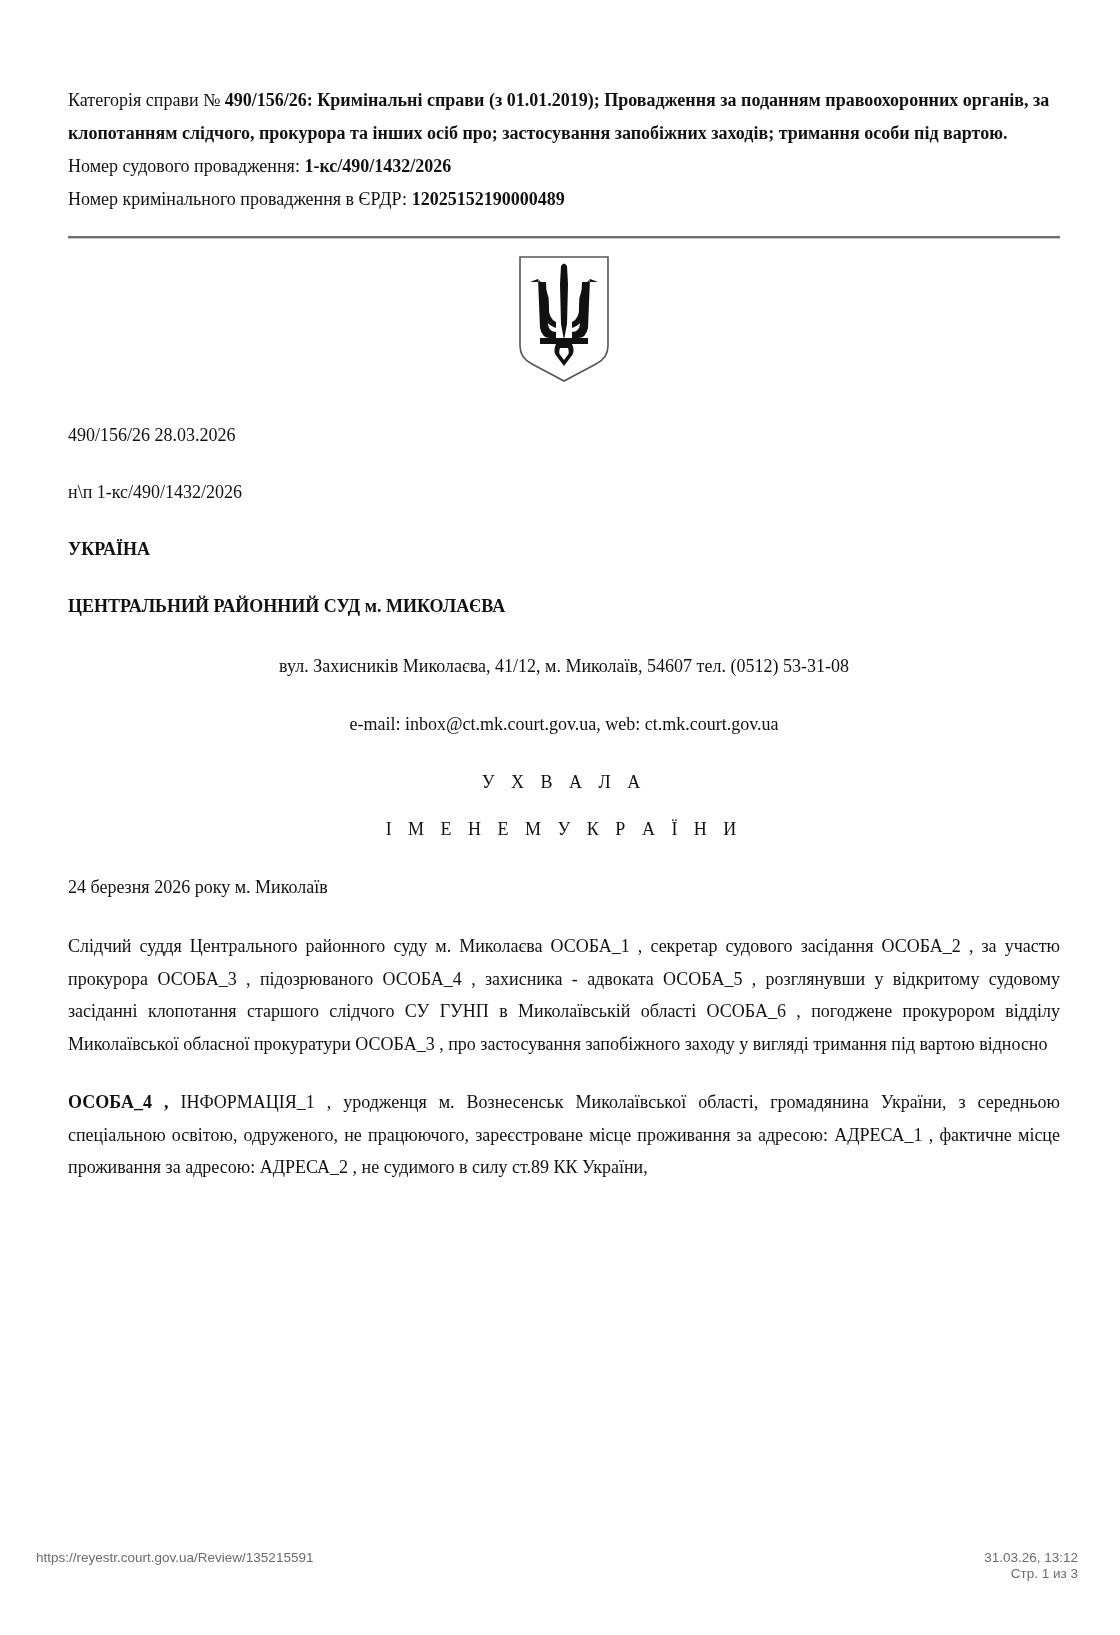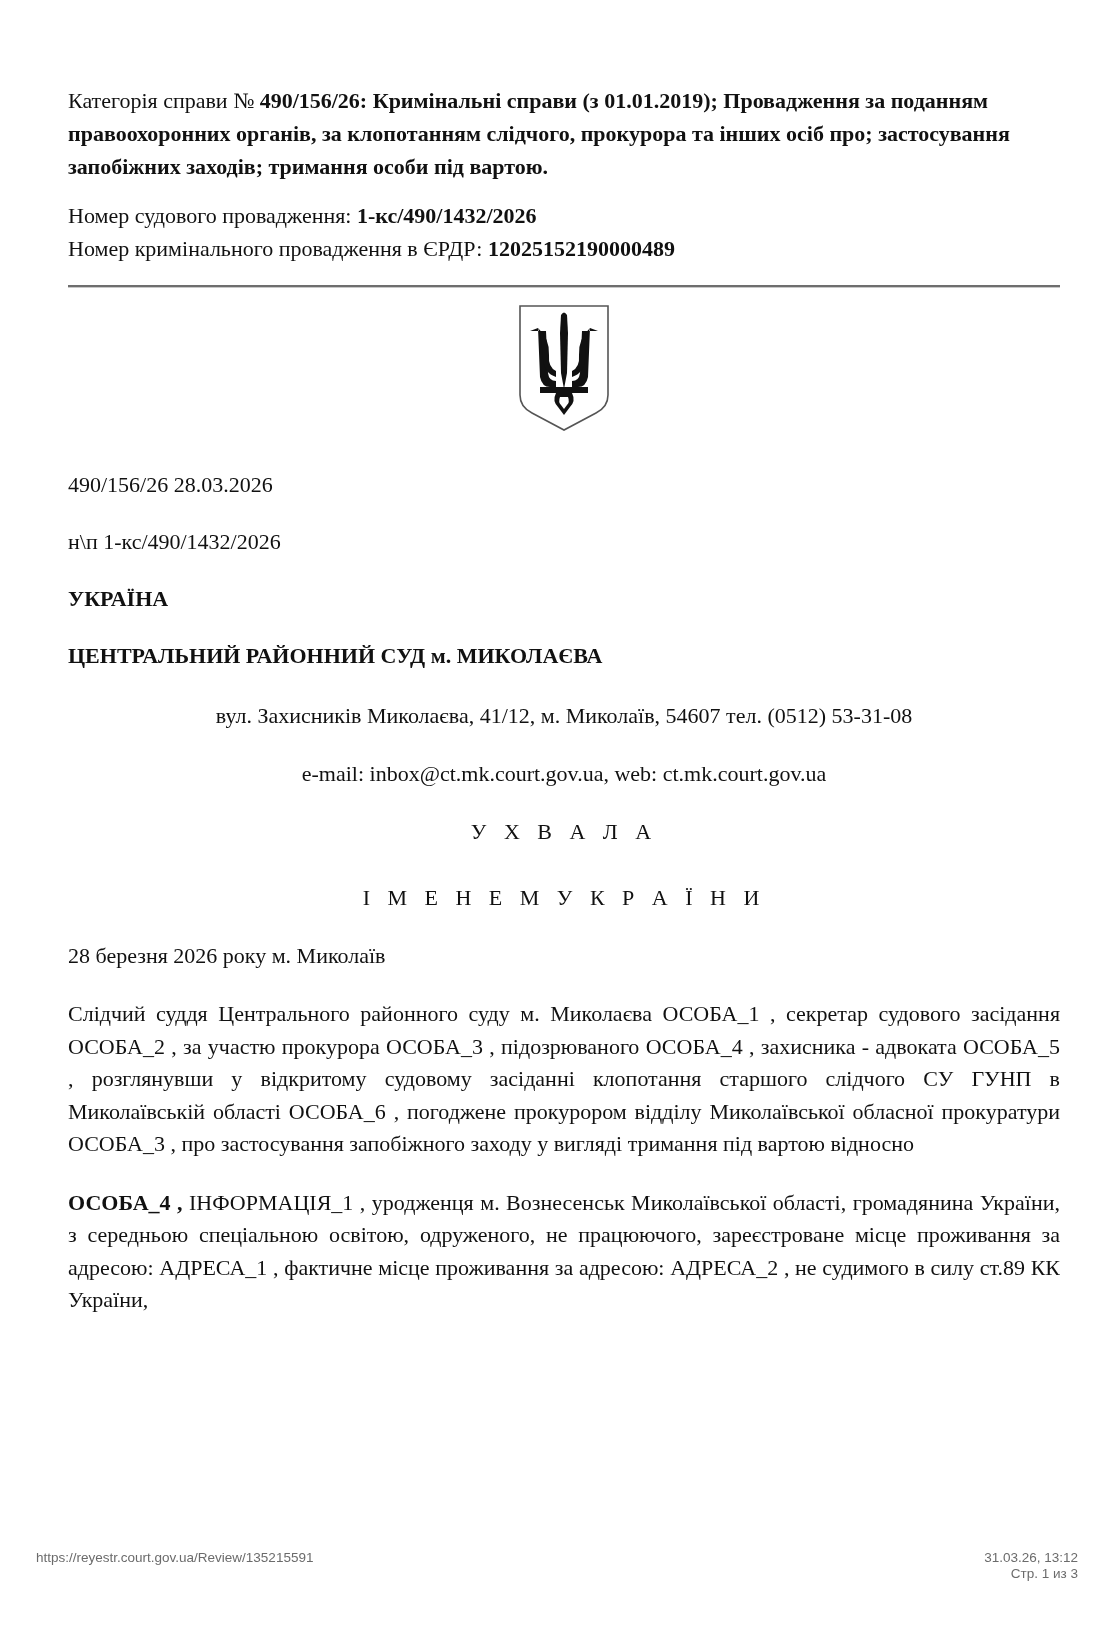--- a/index.html
+++ b/index.html
@@ -9,26 +9,26 @@
       position: relative;
       overflow: hidden;
       font-family: "Liberation Serif", "DejaVu Serif", serif;
       color: #111111;
     }
     .page {
       position: absolute;
       left: 68px;
       top: 84px;
       width: 992px;
-      font-size: 22px;
+      font-size: 18px;
       line-height: 33px;
     }
     .meta p { margin: 0; }
     .meta .gap { margin-top: 6px; }
-    .meta .gap2 { margin-top: 16px; }
+    .meta .gap2 { margin-top: 0; }
     b, .b { font-weight: bold; }
     .rule {
       margin-top: 20px;
       height: 0;
       border-top: 2px solid #6e6e6e;
       border-bottom: 1px solid #c8c8c8;
       width: 992px;
     }
     .emblem-wrap {
       display: flex;
@@ -40,21 +40,21 @@
     .line { margin: 0; }
     .l-num { margin-top: 35px; }
     .l-np { margin-top: 24px; }
     .l-ua { margin-top: 24px; }
     .l-court { margin-top: 24px; }
     .center { text-align: center; }
     .l-addr { margin-top: 27px; }
     .l-mail { margin-top: 25px; }
     .l-code { margin-top: 25px; }
     .l-uhv { margin-top: 25px; letter-spacing: 6px; }
-    .l-imen { margin-top: 33px; letter-spacing: 6px; }
+    .l-imen { margin-top: 14px; letter-spacing: 6px; }
     .l-date { margin-top: 25px; }
     .para {
       margin: 0;
       text-align: justify;
       text-align-last: left;
       line-height: 32.5px;
     }
     .p1 { margin-top: 26px; }
     .p2 { margin-top: 26px; }
     .footer {
@@ -102,21 +102,21 @@
   </div>
 
   <p class="line l-num">490/156/26 28.03.2026</p>
   <p class="line l-np">н\п 1-кс/490/1432/2026</p>
   <p class="line l-ua b">УКРАЇНА</p>
   <p class="line l-court b">ЦЕНТРАЛЬНИЙ РАЙОННИЙ СУД м. МИКОЛАЄВА</p>
   <p class="line l-addr center">вул. Захисників Миколаєва, 41/12, м. Миколаїв, 54607 тел. (0512) 53-31-08</p>
   <p class="line l-mail center">e-mail: inbox@ct.mk.court.gov.ua, web: ct.mk.court.gov.ua</p>
   <p class="line l-uhv center">У Х В А Л А</p>
   <p class="line l-imen center">І М Е Н Е М У К Р А Ї Н И</p>
-  <p class="line l-date">28 березня 2026 року м. Миколаїв</p>
+  <p class="line l-date">24 березня 2026 року м. Миколаїв</p>
 
   <p class="para p1">Слідчий суддя Центрального районного суду м. Миколаєва ОСОБА_1 , секретар судового засідання ОСОБА_2 , за участю прокурора ОСОБА_3 , підозрюваного ОСОБА_4 , захисника - адвоката ОСОБА_5 , розглянувши у відкритому судовому засіданні клопотання старшого слідчого СУ ГУНП в Миколаївській області ОСОБА_6 , погоджене прокурором відділу Миколаївської обласної прокуратури ОСОБА_3 , про застосування запобіжного заходу у вигляді тримання під вартою відносно</p>
   <p class="para p2"><b>ОСОБА_4 ,</b><span> ІНФОРМАЦІЯ_1 , уродженця м. Вознесенськ Миколаївської області, громадянина України, з середньою спеціальною освітою, одруженого, не працюючого, зареєстроване місце проживання за адресою: АДРЕСА_1 , фактичне місце проживання за адресою: АДРЕСА_2 , не судимого в силу ст.89 КК України,</span></p>
 </div>
 
 <div class="footer">
   <span class="url">https://reyestr.court.gov.ua/Review/135215591</span>
   <div class="right">
     <div>31.03.26, 13:12</div>
     <div>Стр. 1 из 3</div>

